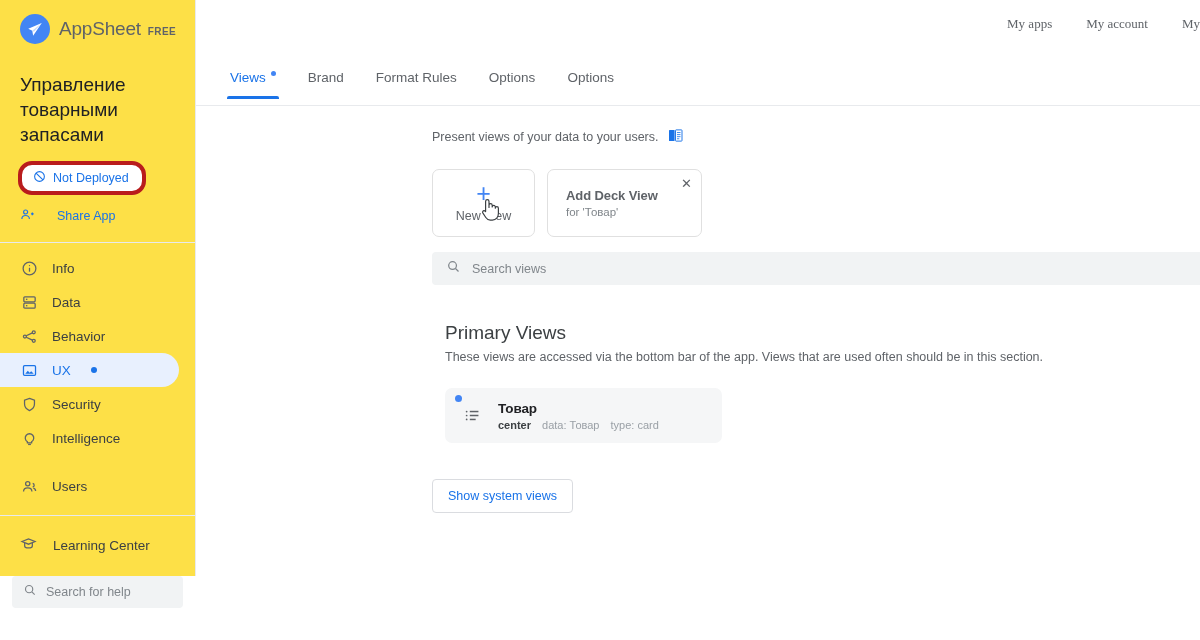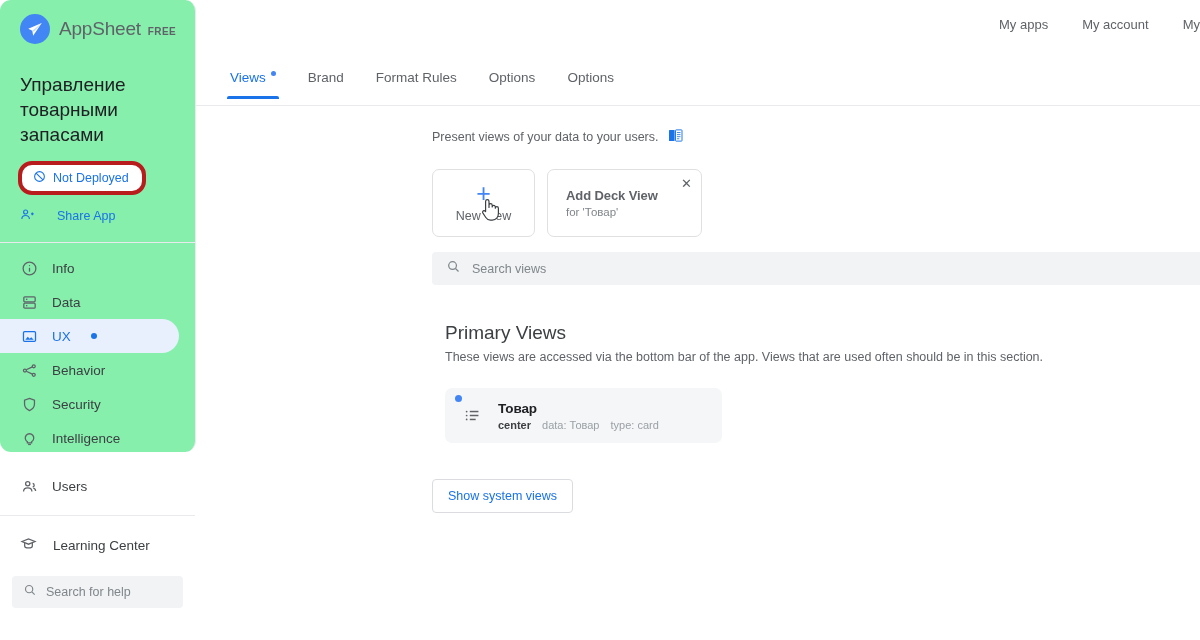--- a/index.html
+++ b/index.html
@@ -8,26 +8,25 @@
     width: 1200px; height: 640px;
     overflow: hidden;
     background: #ffffff;
     font-family: "Liberation Sans", sans-serif;
     -webkit-font-smoothing: antialiased;
   }
   .app { position: relative; width: 1200px; height: 640px; display: flex; }
 
   
   .sidebar {
-    width: 196px; height: 452px;
+    width: 196px; height: 576px;
     border-right: 1px solid #e8eaed;
-    background: #86efac;
+    background: #fde047;
     flex: 0 0 196px;
     position: relative;
-    border-radius: 11px;
   }
   .brand-row {
     display: flex; align-items: center;
     padding: 10px 0 0 20px;
     height: 48px;
   }
   .logo-circle {
     width: 30px; height: 30px; border-radius: 50%;
     background: #4285f4;
     display: flex; align-items: center; justify-content: center;
@@ -100,21 +99,21 @@
     cursor: text;
   }
   .help-search span.ph { font-size: 12.5px; color: #80868b; }
 
   
   .main { flex: 1 1 auto; position: relative; height: 640px; background: #fff; }
 
   .topnav {
     position: absolute; top: 0; right: 0;
     height: 48px; display: flex; align-items: center;
-    gap: 34px; padding-right: 0;
+    gap: 34px; padding-right: 0; font-family: Liberation Serif, serif;
   }
   .topnav a {
     font-size: 13px; color: #5f6368; text-decoration: none;
     white-space: nowrap; cursor: pointer;
   }
 
   .tabs {
     position: absolute; top: 68px; left: 0; right: 0;
     height: 38px;
     border-bottom: 1px solid #e8eaed;
@@ -288,42 +287,42 @@
           <svg width="17" height="17" viewBox="0 0 24 24" fill="none" stroke="currentColor" stroke-width="1.8">
             <rect x="4" y="4" width="16" height="7" rx="1.4"></rect>
               <rect x="4" y="13" width="16" height="7" rx="1.4"></rect>
             <line x1="7" y1="7.5" x2="9" y2="7.5"></line>
               <line x1="7" y1="16.5" x2="9" y2="16.5"></line>
           </svg>
         </span>
         <span class="nav-label">Data</span>
       </div>
 
-      <div class="nav-item active">
-        <span class="nav-ico">
-          <svg width="17" height="17" viewBox="0 0 24 24" fill="none" stroke="currentColor" stroke-width="1.8">
-            <rect x="3.5" y="5" width="17" height="14" rx="1.6"></rect>
-            <path d="M6 16.5l3.6-4.2 2.6 3 2.2-2.4 3.6 3.6" fill="currentColor" stroke="none"></path>
-          </svg>
-        </span>
-        <span class="nav-label">UX</span>
-        <span class="dot-blue"></span>
-      </div>
-
       <div class="nav-item">
         <span class="nav-ico">
           <svg width="17" height="17" viewBox="0 0 24 24" fill="none" stroke="currentColor" stroke-width="1.8">
             <circle cx="18" cy="6" r="2.1"></circle>
               <circle cx="18" cy="18" r="2.1"></circle>
               <circle cx="5.5" cy="12" r="2.1"></circle>
             <line x1="7.4" y1="11" x2="16.1" y2="6.9"></line>
               <line x1="7.4" y1="13" x2="16.1" y2="17.1"></line>
           </svg>
         </span>
         <span class="nav-label">Behavior</span>
+      </div>
+
+      <div class="nav-item active">
+        <span class="nav-ico">
+          <svg width="17" height="17" viewBox="0 0 24 24" fill="none" stroke="currentColor" stroke-width="1.8">
+            <rect x="3.5" y="5" width="17" height="14" rx="1.6"></rect>
+            <path d="M6 16.5l3.6-4.2 2.6 3 2.2-2.4 3.6 3.6" fill="currentColor" stroke="none"></path>
+          </svg>
+        </span>
+        <span class="nav-label">UX</span>
+        <span class="dot-blue"></span>
       </div>
 
       <div class="nav-item">
         <span class="nav-ico">
           <svg width="17" height="17" viewBox="0 0 24 24" fill="none" stroke="currentColor" stroke-width="1.8">
             <path d="M12 3.4l7 2.6v5.4c0 4.4-3 7.6-7 9.2-4-1.6-7-4.8-7-9.2V6z"></path>
           </svg>
         </span>
         <span class="nav-label">Security</span>
       </div>

